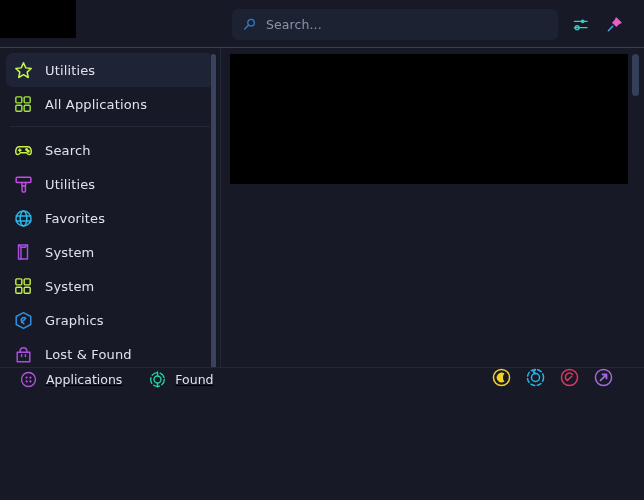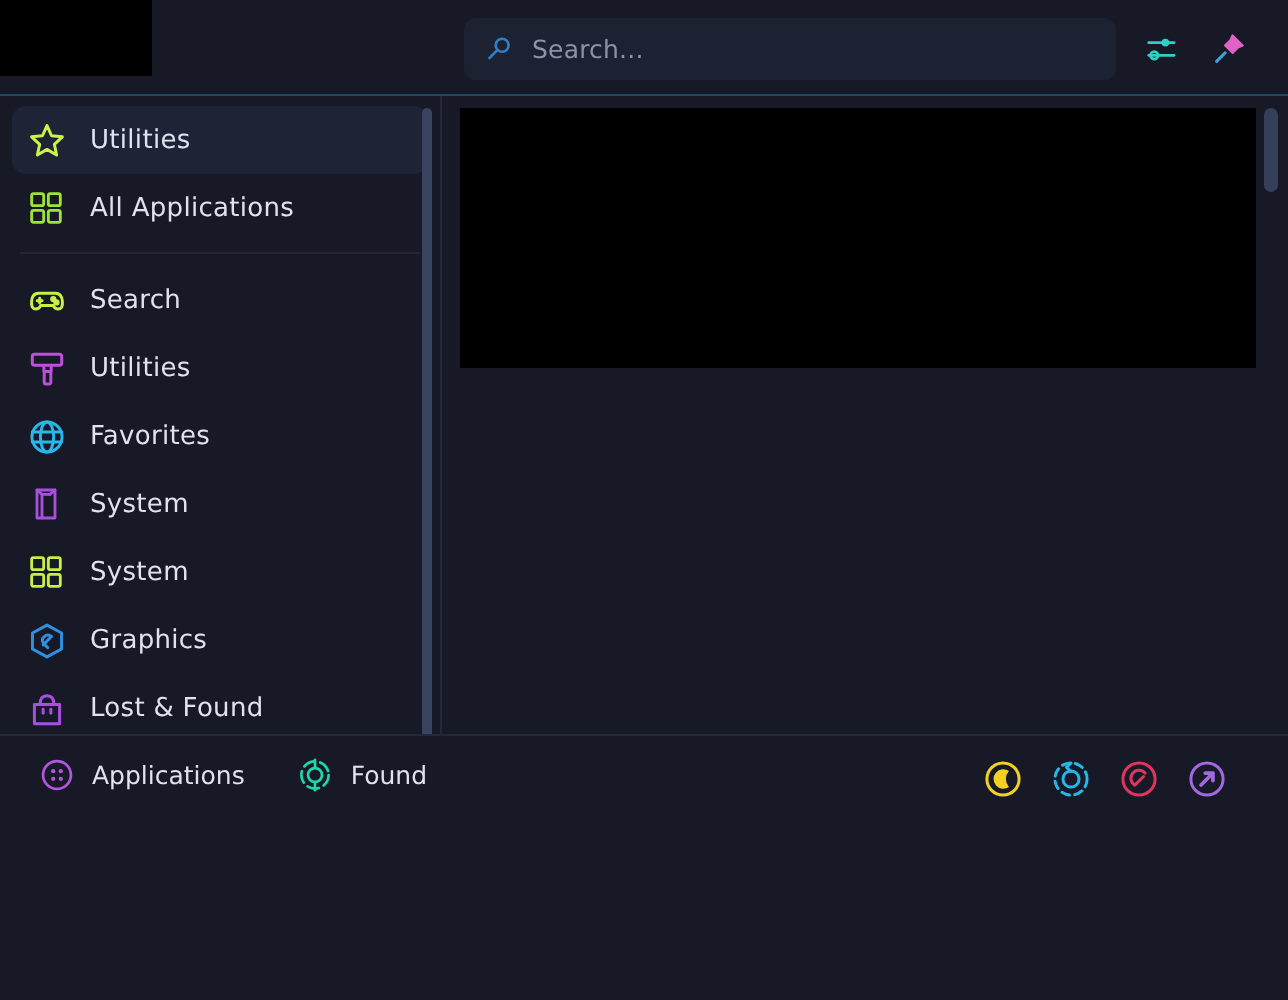--- a/index.html
+++ b/index.html
@@ -170,24 +170,25 @@
     width: 7px; height: 42px;
     background: #353f59;
     border-radius: 4px;
   }
 
   
   .bottombar {
     flex: 0 0 33px;
     height: 33px;
     display: flex;
-    align-items: flex-end;
+    align-items: flex-start;
     background: #171a26;
     position: relative;
     padding: 0 28px 0 11px;
+    text-decoration: underline;
   }
   .bottombar-rule {
     position: absolute;
     left: 0; right: 0; top: 0;
     height: 1px;
     background: #20283c;
   }
   .bb-item {
     display: flex;
     align-items: center;

